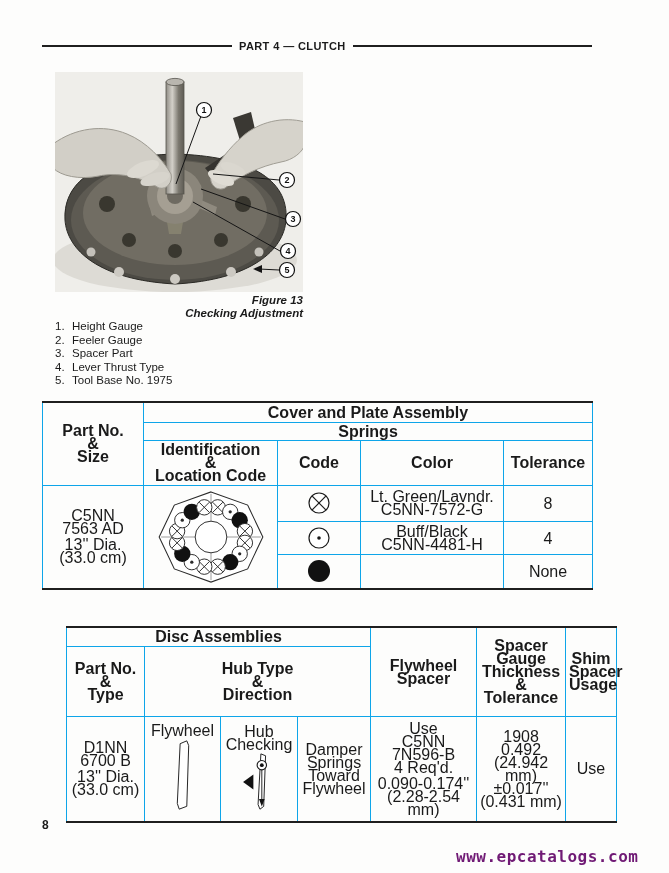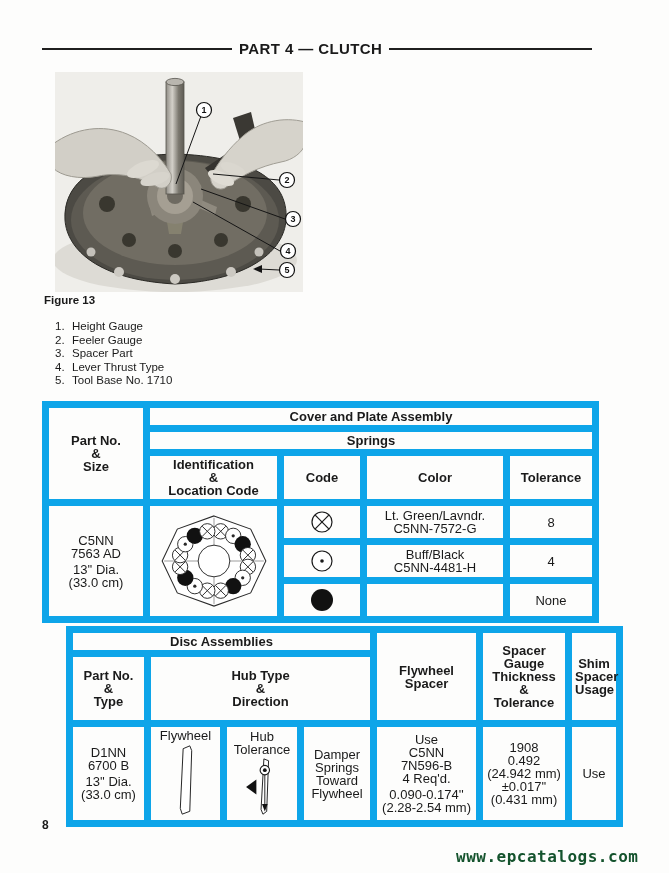--- a/index.html
+++ b/index.html
@@ -8,49 +8,49 @@
     width:669px; height:873px; position:relative; overflow:hidden;
     font-family:"Liberation Sans", sans-serif; color:#1a1a1a;
     background:#fdfdfc;
   }
   
   .page-header { position:absolute; top:40px; left:42px; width:550px;
     display:flex; align-items:center; }
   .hrule { height:2px; background:#1f1f1f; }
   .hrule-left { width:190px; }
   .hrule-right { flex:1; }
-  .page-title { font-weight:bold; font-size:15px; letter-spacing:.4px;
+  .page-title { font-weight:bold; font-size:11px; letter-spacing:.4px;
     white-space:nowrap; padding:0 7px; }
   
   .photo-wrap { position:absolute; top:72px; left:55px; width:248px; height:220px; }
   .photo-wrap svg { display:block; }
   
-  .fig-caption { position:absolute; top:294px; left:44px; width:248px;
-    text-align:left; font-weight:bold; font-size:11.5px; line-height:13px; }
+  .fig-caption { position:absolute; top:294px; left:55px; width:248px;
+    text-align:right; font-weight:bold; font-size:11.5px; line-height:13px;font-style:italic; }
   .legend { position:absolute; top:320px; left:55px; width:280px; }
   .legend-item { display:flex; font-size:11.5px; line-height:13.5px; }
   .legend-num { width:17px; flex:0 0 auto; }
   
   table.doc-table { border-collapse:collapse; table-layout:fixed;
     border-top:2px solid #1f1f1f; border-bottom:2px solid #1f1f1f; }
-  table.doc-table td { border:7px solid #0ea5e9; text-align:center;
-    vertical-align:middle; font-size:13px; line-height:13px; padding:2px 3px; }
+  table.doc-table td { border:1px solid #0ea5e9; text-align:center;
+    vertical-align:middle; font-size:16px; line-height:13px; padding:2px 3px; }
   .bold { font-weight:bold; }
   .pre { white-space:pre-line; }
   .t1 { position:absolute; top:401px; left:42px; width:550px; }
   .t2 { position:absolute; top:626px; left:42px; width:550px;margin-left:24px; }
   .cell-block { margin:3px 0; white-space:pre-line; }
   .subcell-top { vertical-align:top; padding-top:4px; }
   .code-icon { display:block; margin:1px auto; }
   
   .page-number { position:absolute; top:818px; left:42px;
     font-weight:bold; font-size:12px; }
   .watermark { position:absolute; top:847px; left:456px;
     font-family:"DejaVu Sans Mono", monospace; font-weight:bold;
-    font-size:16px; letter-spacing:.5px; color:#14532d; }
+    font-size:16px; letter-spacing:.5px; color:#701a75; }
 </style>
 </head>
 <body>
 
 <div class="page-header">
   <div class="hrule hrule-left"></div>
   <div class="page-title">PART 4 — CLUTCH</div>
   <div class="hrule hrule-right"></div>
 </div>
 
@@ -137,41 +137,42 @@
     <g>
       <circle cx="232" cy="198" r="7.5" fill="#fff" stroke="#111" stroke-width="1.2"></circle>
       <text x="232" y="201.4">5</text>
     </g>
   </g>
 </svg>
 </div>
 
 <div class="fig-caption">
   <div>Figure 13</div>
+  <div>Checking Adjustment</div>
 </div>
 <div class="legend">
   <div class="legend-item">
     <span class="legend-num">1.</span>
     <span>Height Gauge</span>
   </div>
   <div class="legend-item">
     <span class="legend-num">2.</span>
     <span>Feeler Gauge</span>
   </div>
   <div class="legend-item">
     <span class="legend-num">3.</span>
     <span>Spacer Part</span>
   </div>
   <div class="legend-item">
     <span class="legend-num">4.</span>
     <span>Lever Thrust Type</span>
   </div>
   <div class="legend-item">
     <span class="legend-num">5.</span>
-    <span>Tool Base No. 1710</span>
+    <span>Tool Base No. 1975</span>
   </div>
 </div>
 
 <table class="doc-table t1">
   <colgroup>
     <col style="width:101px">
       <col style="width:134px">
       <col style="width:83px">
       <col style="width:143px">
       <col style="width:89px">
@@ -313,21 +314,21 @@
 (33.0 cm)</div>
     </td>
     <td class="subcell-top">
       <div>Flywheel</div>
       <svg viewBox="0 0 30 78" width="30" height="74" class="code-icon">
         <path d="M12,6 L19,3 L21,8 L19,72 L11,75 L9,69 Z" fill="#fff" stroke="#1a1a1a" stroke-width="1"></path>
       </svg>
     </td>
     <td class="subcell-top">
       <div class="pre">Hub
-Tolerance</div>
+Checking</div>
       <svg viewBox="0 0 40 64" width="40" height="60" class="code-icon">
         <path d="M22,2 L27,4 L25,58 L21,61 L19,56 Z" fill="#fff" stroke="#1a1a1a" stroke-width="1"></path>
         <circle cx="23" cy="14" r="5" fill="#fff" stroke="#1a1a1a" stroke-width="1.2"></circle>
         <circle cx="23" cy="14" r="2" fill="#111"></circle>
         <line x1="23" y1="19" x2="23" y2="52" stroke="#1a1a1a" stroke-width="1"></line>
         <polygon points="23,58 20,50 26,50" fill="#111"></polygon>
         <polygon points="3,32 14,24 14,40" fill="#111"></polygon>
       </svg>
     </td>
     <td class="pre">Damper

